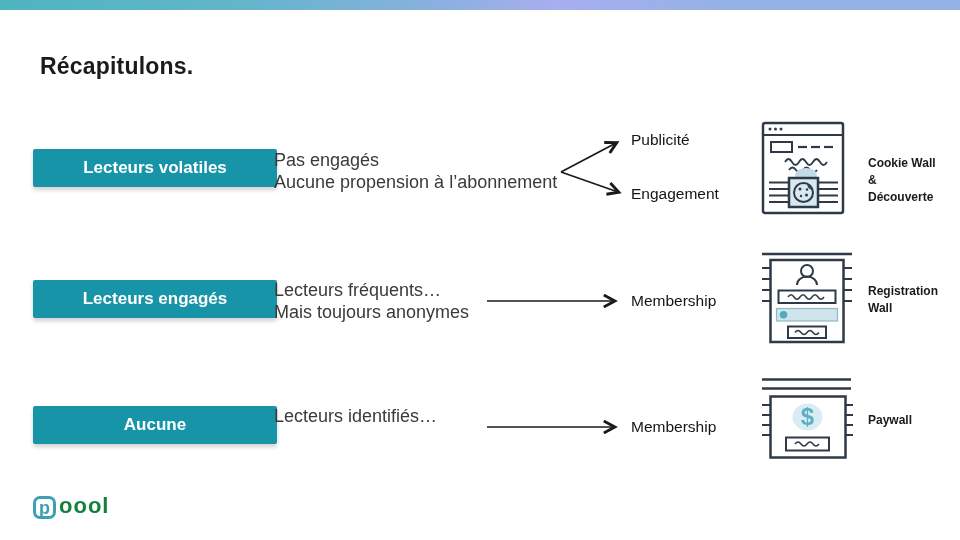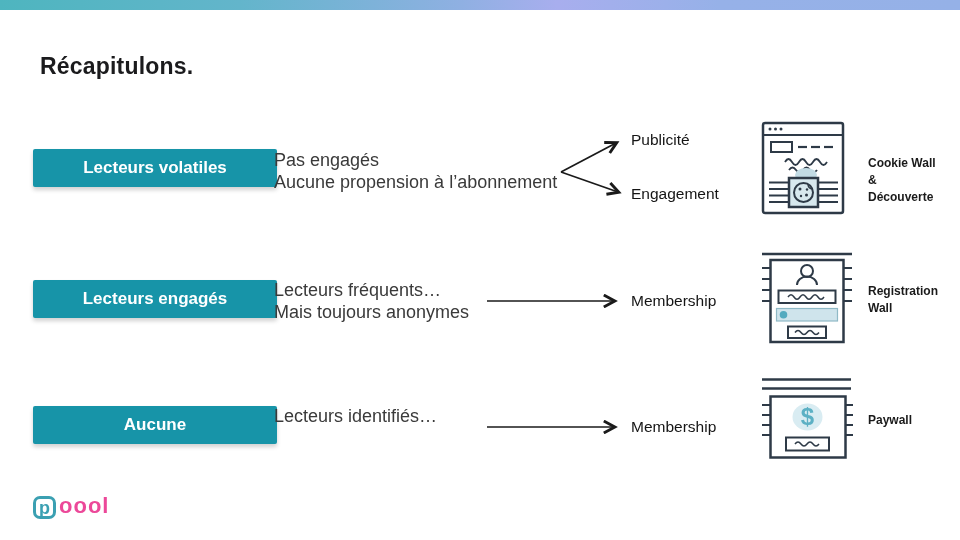--- a/index.html
+++ b/index.html
@@ -36,21 +36,21 @@
   .logo{
     position:absolute;left:33px;top:495px;display:flex;align-items:center;
   }
   .logo-badge{
     width:23px;height:23px;border:3px solid #3ba0b2;border-radius:7px;
     display:flex;align-items:center;justify-content:center;
     color:#3ba0b2;font-size:18px;font-weight:700;line-height:1;
     box-sizing:border-box;padding-top:1px;
   }
   .logo-text{
-    margin-left:3px;color:#ec4899;font-size:22px;font-weight:700;letter-spacing:1px;line-height:1;
+    margin-left:3px;color:#15803d;font-size:22px;font-weight:700;letter-spacing:1px;line-height:1;
     padding-bottom:2px;
   }
 </style>
 </head>
 <body>
 
 <div class="slide">
 
   <div class="topbar"></div>
 

